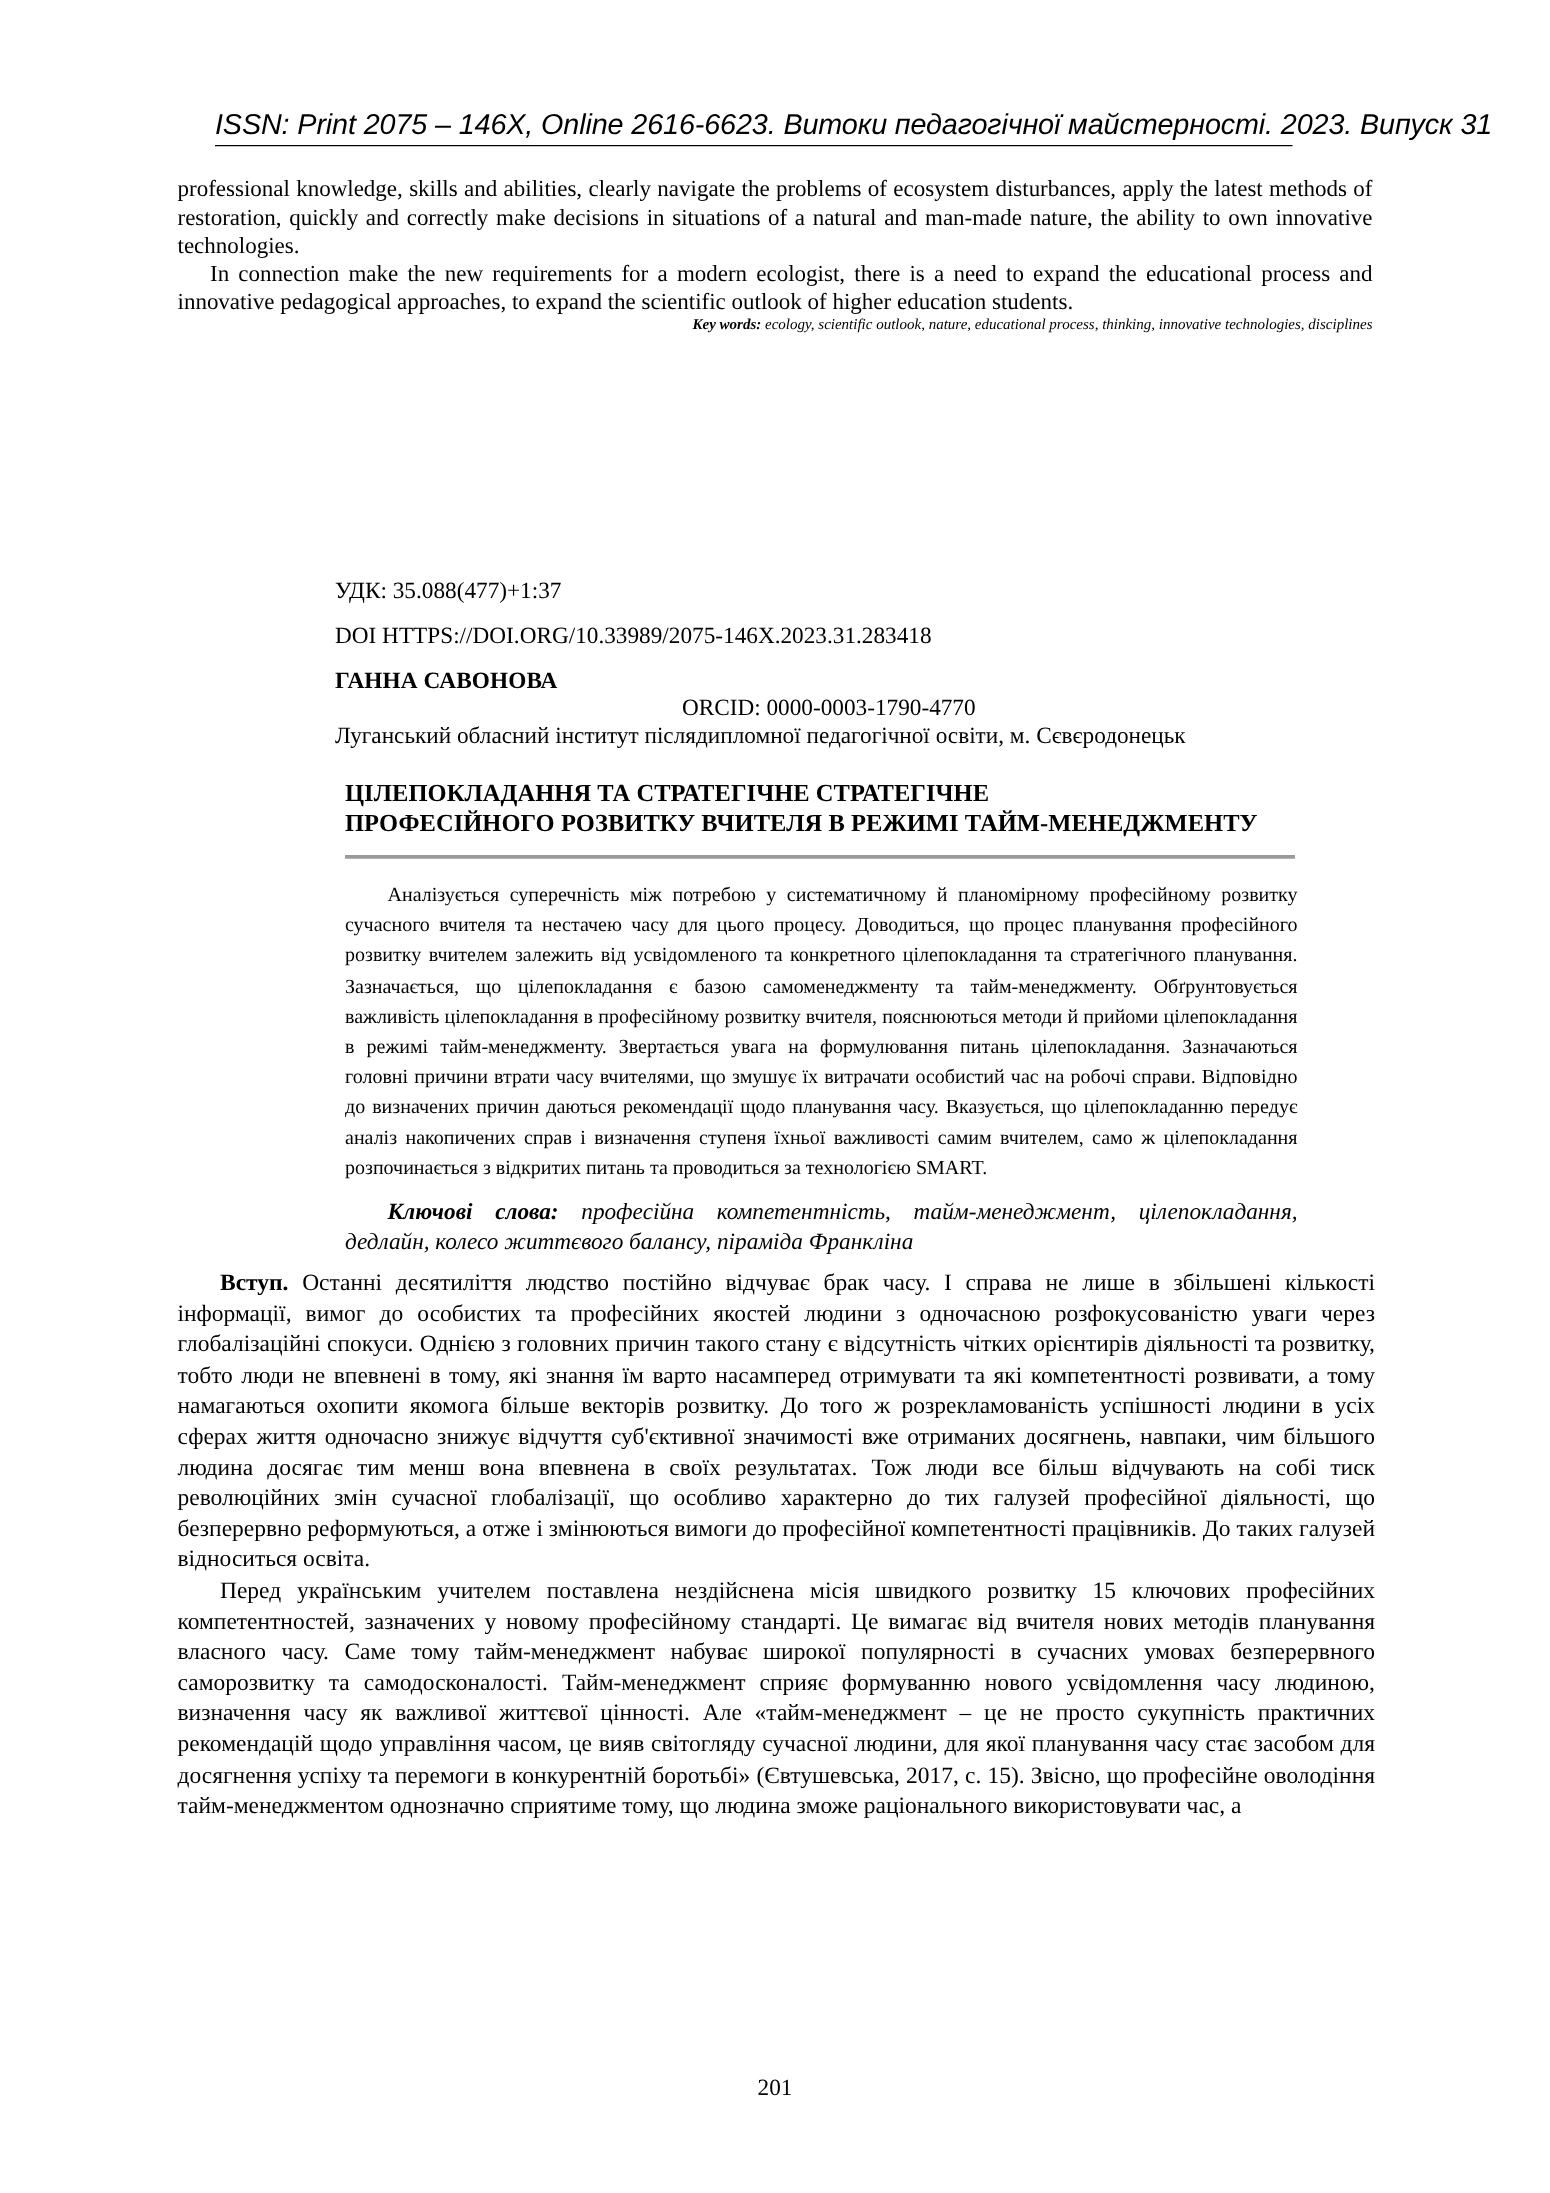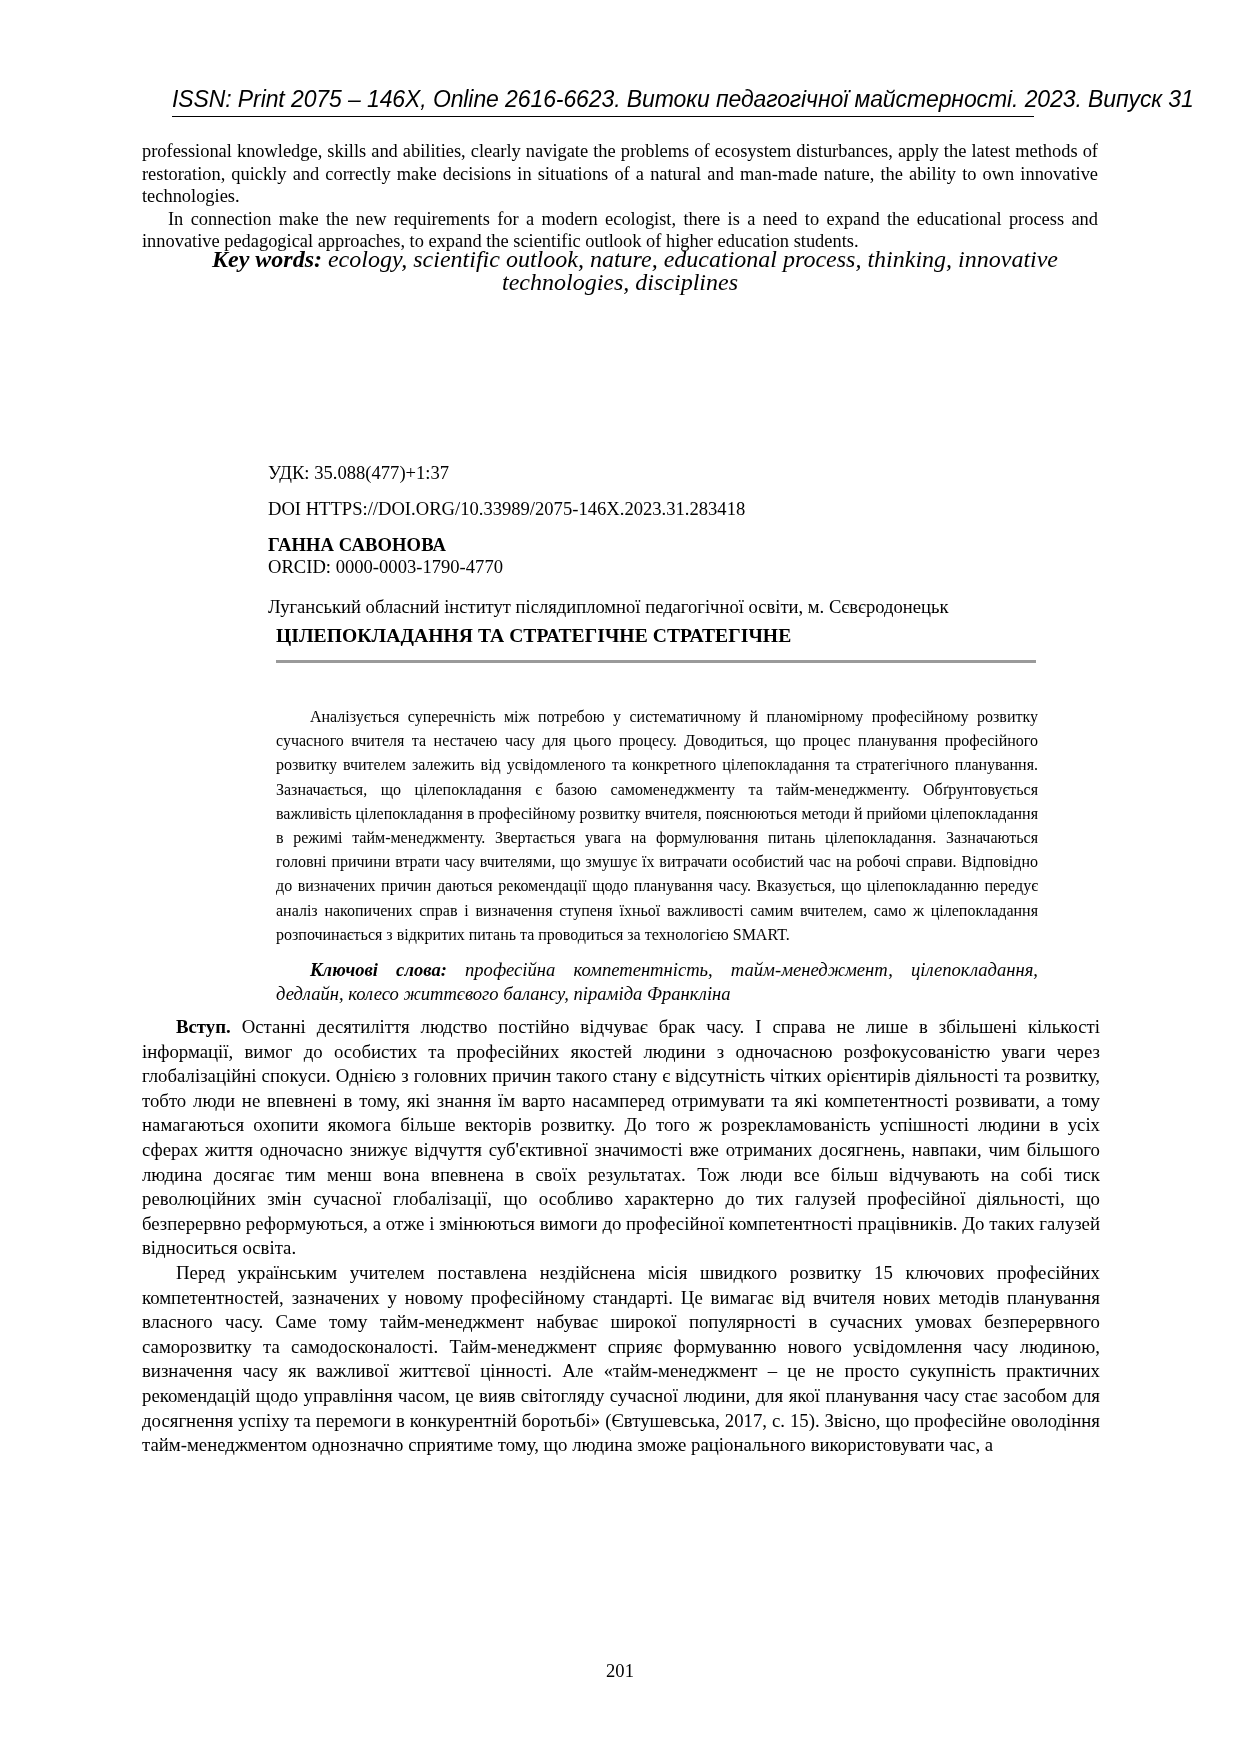--- a/index.html
+++ b/index.html
@@ -56,24 +56,24 @@
     text-justify: inter-word;
     margin: 0;
   }
   .en-para.indent { text-indent: 26px; }
 
   .kw-en {
     position: absolute;
     left: 142px;
     top: 248px;
     width: 956px;
-    font-size: 24px;
+    font-size: 12px;
     line-height: 22.6px;
     text-indent: 30px;
-    text-align: center;
+    text-align: right;
   }
   .kw-en b {
     font-weight: bold;
     font-style: italic;
   }
   .kw-en i { font-style: italic; }
 
   .submitted {
     position: absolute;
     left: 142px;
@@ -93,21 +93,21 @@
   .meta .line {
     font-size: 18.6px;
     line-height: 22px;
   }
   .meta .udk { margin-bottom: 14px; }
   .meta .doi { margin-bottom: 14px; }
   .meta .author {
     font-weight: bold;
     letter-spacing: 0.1px;
   }
-  .meta .orcid { margin-bottom: 18px; }
+  .meta .orcid { margin-bottom: 0; text-align: center; }
   .meta .affil { }
 
   
   .title-block {
     position: absolute;
     left: 276px;
     top: 624px;
     width: 760px;
   }
   .title-block h1 {
@@ -206,20 +206,21 @@
     <div class="line udk">УДК: 35.088(477)+1:37</div>
     <div class="line doi">DOI HTTPS://DOI.ORG/10.33989/2075-146X.2023.31.283418</div>
     <div class="line author">ГАННА САВОНОВА</div>
     <div class="line orcid">ORCID: 0000-0003-1790-4770</div>
     <div class="line affil">Луганський обласний інститут післядипломної педагогічної освіти, м. Сєвєродонецьк</div>
   </div>
 
   <div class="title-block">
     <h1>
       <span>ЦІЛЕПОКЛАДАННЯ ТА СТРАТЕГІЧНЕ СТРАТЕГІЧНЕ</span><br>
+      <span>ПРОФЕСІЙНОГО РОЗВИТКУ ВЧИТЕЛЯ В РЕЖИМІ ТАЙМ-МЕНЕДЖМЕНТУ</span>
     </h1>
     <div class="title-rule"></div>
   </div>
 
   <div class="abstract">
     <p>Аналізується суперечність між потребою у систематичному й планомірному професійному розвитку сучасного вчителя та нестачею часу для цього процесу. Доводиться, що процес планування професійного розвитку вчителем залежить від усвідомленого та конкретного цілепокладання та стратегічного планування. Зазначається, що цілепокладання є базою самоменеджменту та тайм-менеджменту. Обґрунтовується важливість цілепокладання в професійному розвитку вчителя, пояснюються методи й прийоми цілепокладання в режимі тайм-менеджменту. Звертається увага на формулювання питань цілепокладання. Зазначаються головні причини втрати часу вчителями, що змушує їх витрачати особистий час на робочі справи. Відповідно до визначених причин даються рекомендації щодо планування часу. Вказується, що цілепокладанню передує аналіз накопичених справ і визначення ступеня їхньої важливості самим вчителем, само ж цілепокладання розпочинається з відкритих питань та проводиться за технологією SMART.</p>
   </div>
 
   <div class="kw-ua">
     <b>Ключові слова:</b><span> професійна компетентність, тайм-менеджмент, цілепокладання, дедлайн, колесо життєвого балансу, піраміда Франкліна</span>

